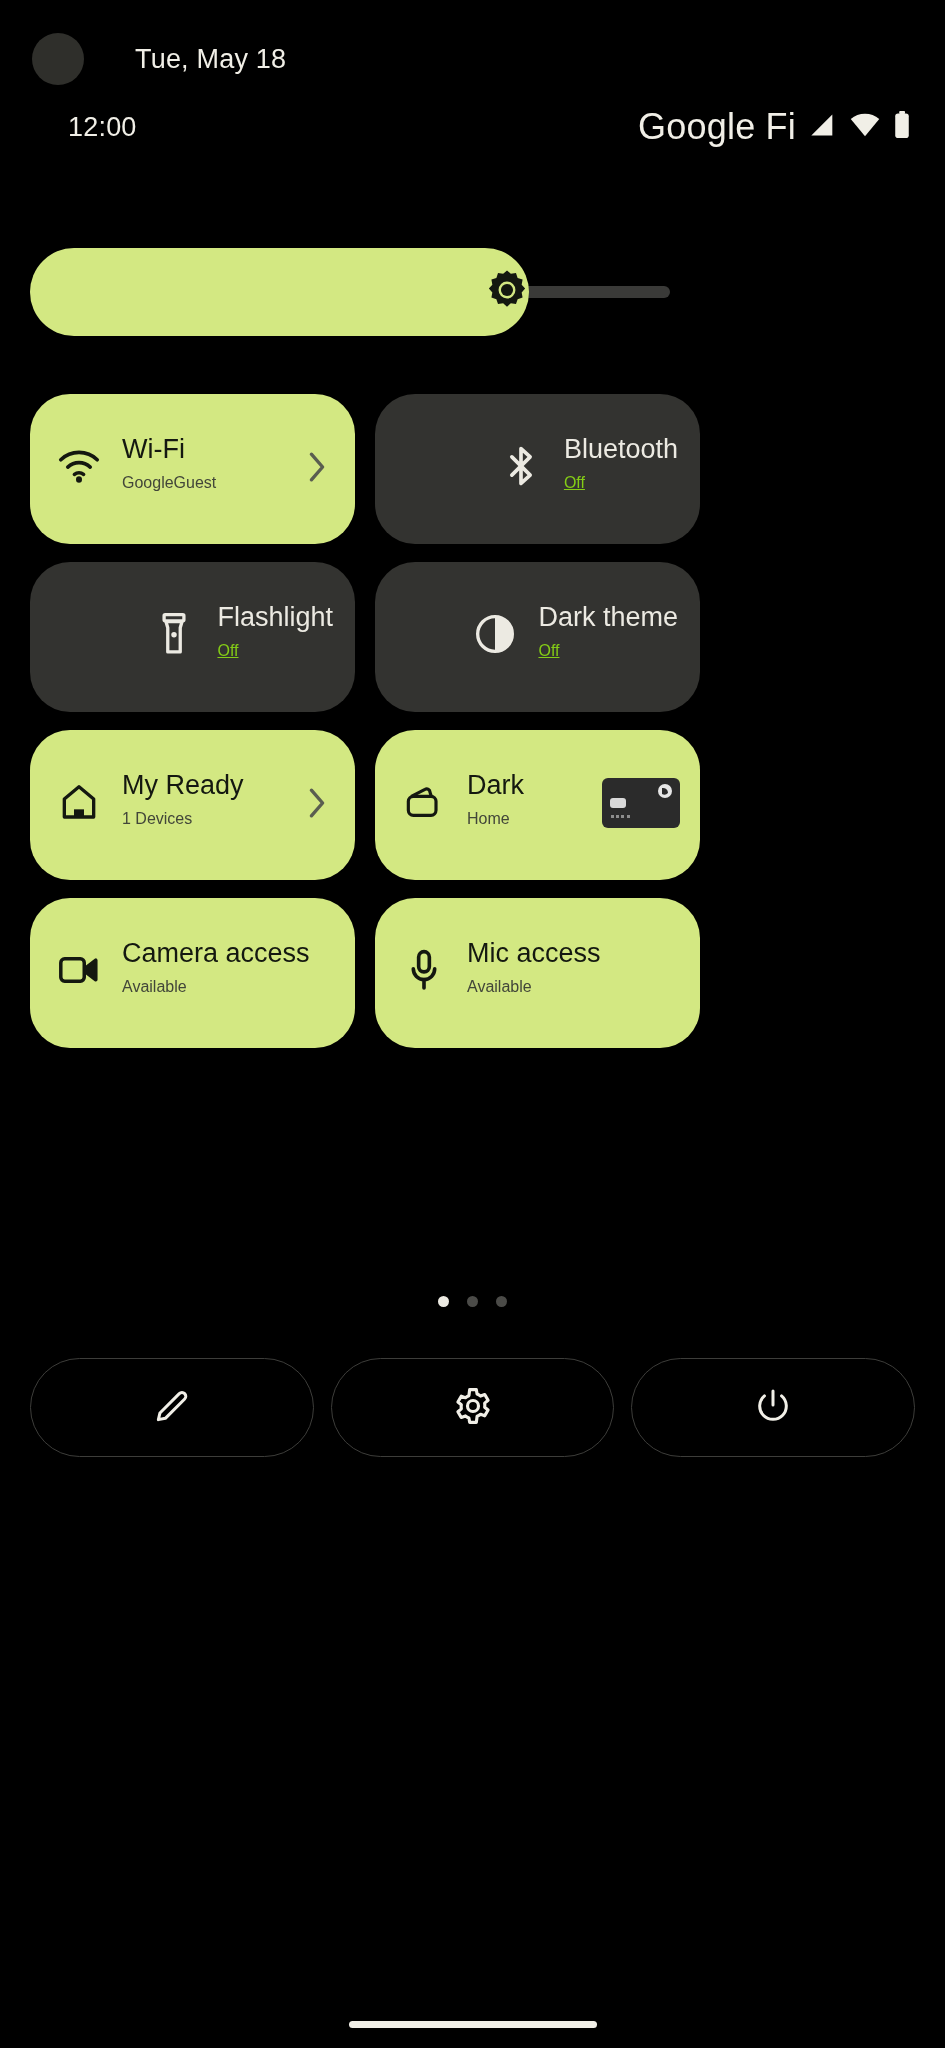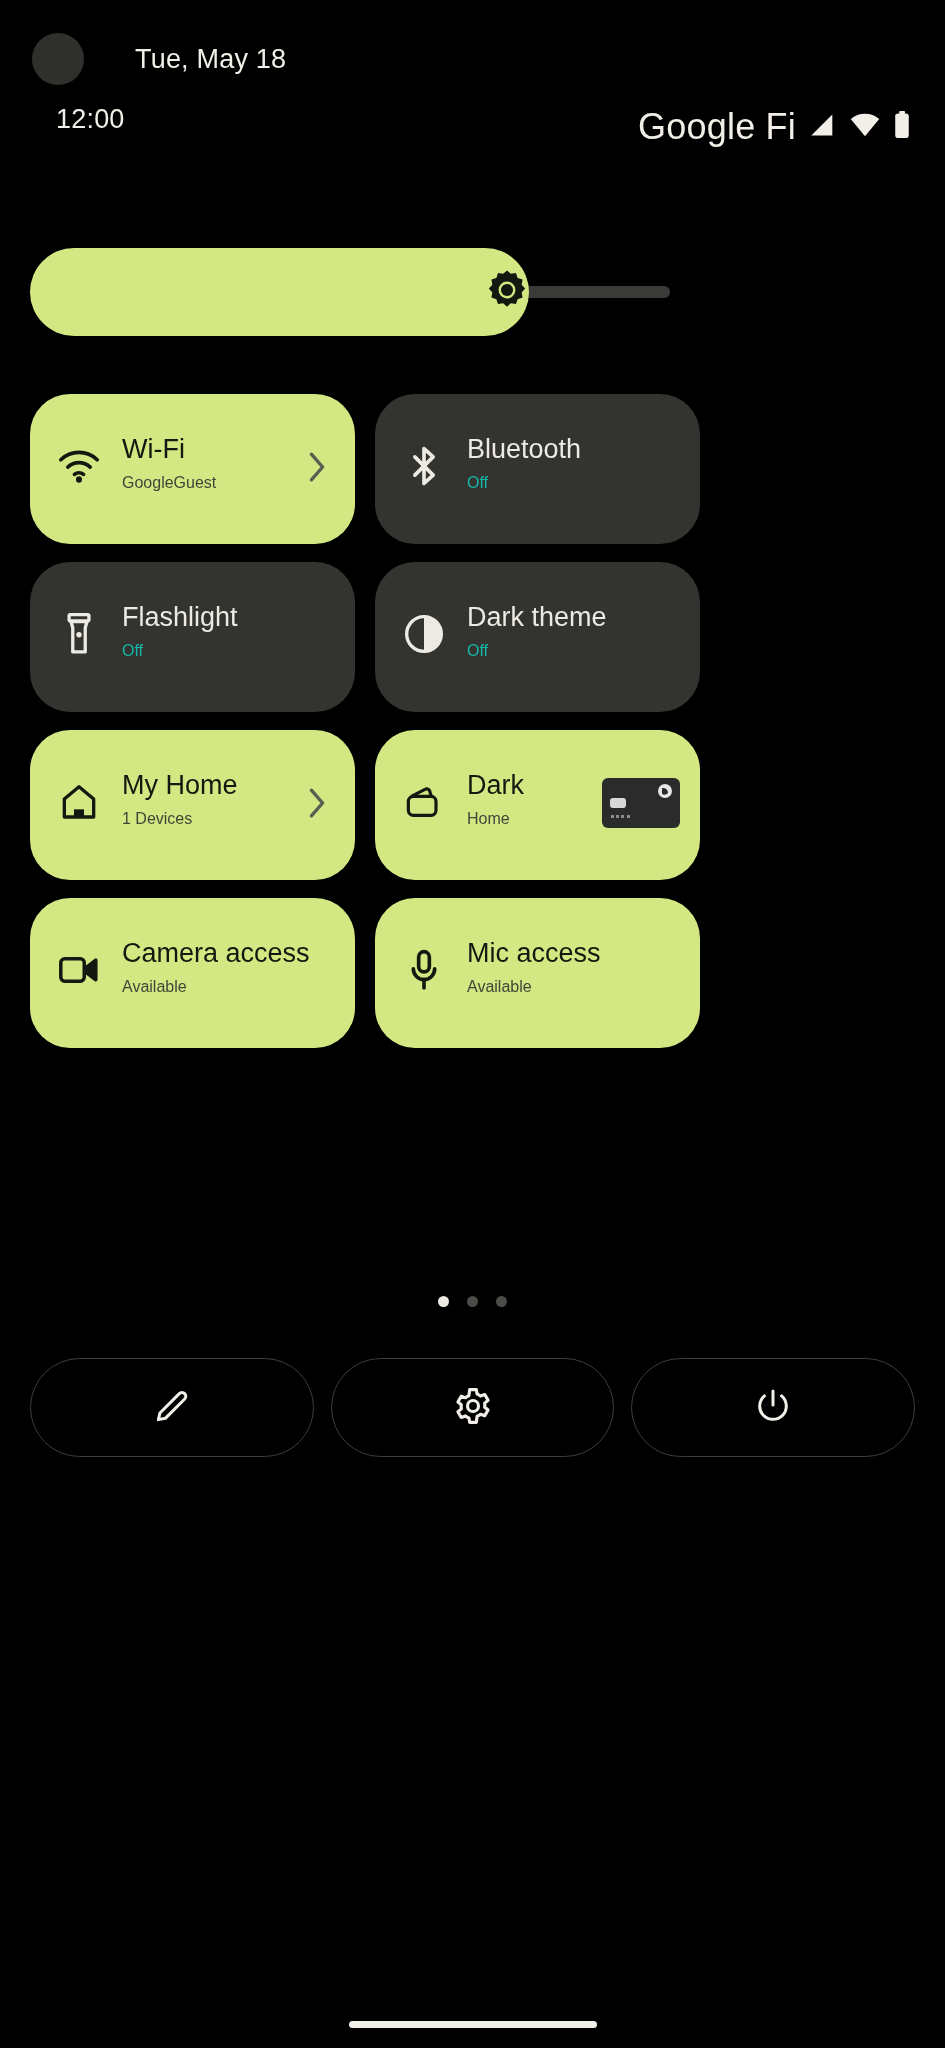--- a/index.html
+++ b/index.html
@@ -37,24 +37,25 @@
     margin-left: 51px;
     font-size: 27px;
     color: #f1efe7;
     letter-spacing: 0.2px;
   }
 
   
   .statusbar {
     position: absolute;
     top: 104px;
-    left: 0;
+    left: 12px;
     right: 0;
     height: 46px;
     display: flex;
+    align-items: center;
     padding: 0 34px 0 56px;
     box-sizing: border-box;
   }
   .status-clock {
     font-size: 27px;
     color: #f1efe7;
     letter-spacing: 0.2px;
   }
   .status-right {
     margin-left: auto;
@@ -122,20 +123,21 @@
     align-items: center;
     position: relative;
   }
   .tile.on {
     background: #d3e882;
     color: #111410;
   }
   .tile.off {
     background: #333330;
     color: #eceae2;
+    justify-content: flex-end;
   }
   .tile-icon {
     flex: 0 0 auto;
     width: 46px;
     display: flex;
     align-items: center;
     justify-content: center;
   }
   .tile-text {
     margin-left: 20px;
@@ -150,21 +152,21 @@
     white-space: nowrap;
   }
   .tile.on .tile-label { color: #141810; }
   .tile.off .tile-label { color: #eceae2; }
   .tile-state {
     font-size: 16px;
     line-height: 34px;
     white-space: nowrap;
   }
   .tile.on .tile-state { color: #424639; }
-  .tile.off .tile-state { color: #14b8a6; }
+  .tile.off .tile-state { color: #84cc16; text-decoration: underline; }
   .tile-chevron {
     position: absolute;
     right: 26px;
     top: 50%;
     transform: translateY(-50%);
   }
   .tile-card {
     position: absolute;
     right: 20px;
     top: 50%;
@@ -327,21 +329,21 @@
   </div>
 
   <div class="tile on">
     <span class="tile-icon">
       <svg width="42" height="40" viewBox="0 0 24 24" fill="none" stroke="#141810" stroke-width="2" stroke-linejoin="round">
         <path d="M3.2 10.2 L12 2.8 L20.8 10.2 L20.8 21 L3.2 21 Z"></path>
         <rect x="9" y="16.4" width="6" height="4.6" fill="#141810" stroke="none"></rect>
       </svg>
     </span>
     <span class="tile-text">
-      <span class="tile-label">My Home</span>
+      <span class="tile-label">My Ready</span>
       <span class="tile-state">1 Devices</span>
     </span>
     <span class="tile-chevron">
       <svg width="24" height="32" viewBox="0 0 12 20" fill="none" stroke="#5a5e50" stroke-width="2.1" stroke-linecap="round" stroke-linejoin="round">
           <path d="M2.5 2 L9.5 10 L2.5 18"></path>
         </svg>
     </span>
   </div>
 
   <div class="tile on">

